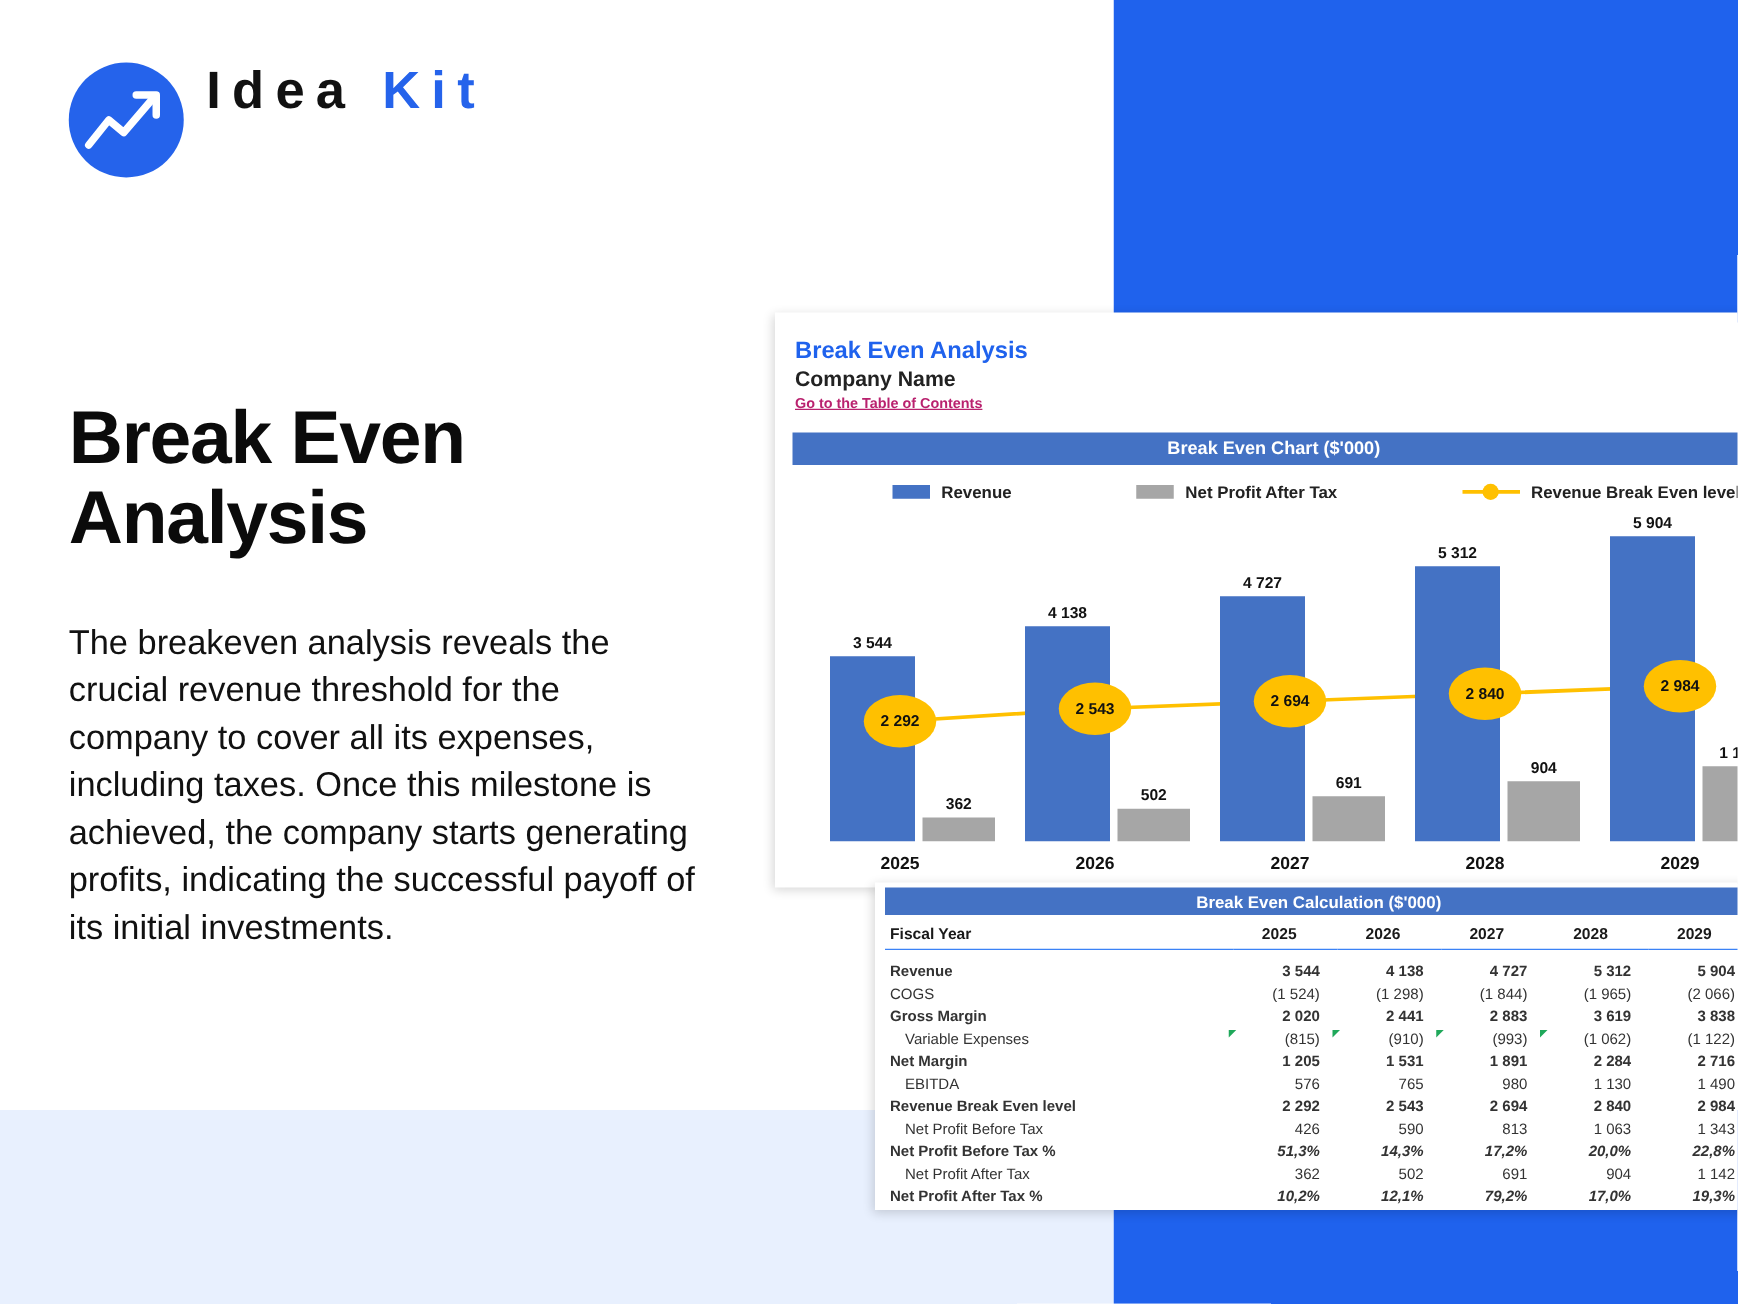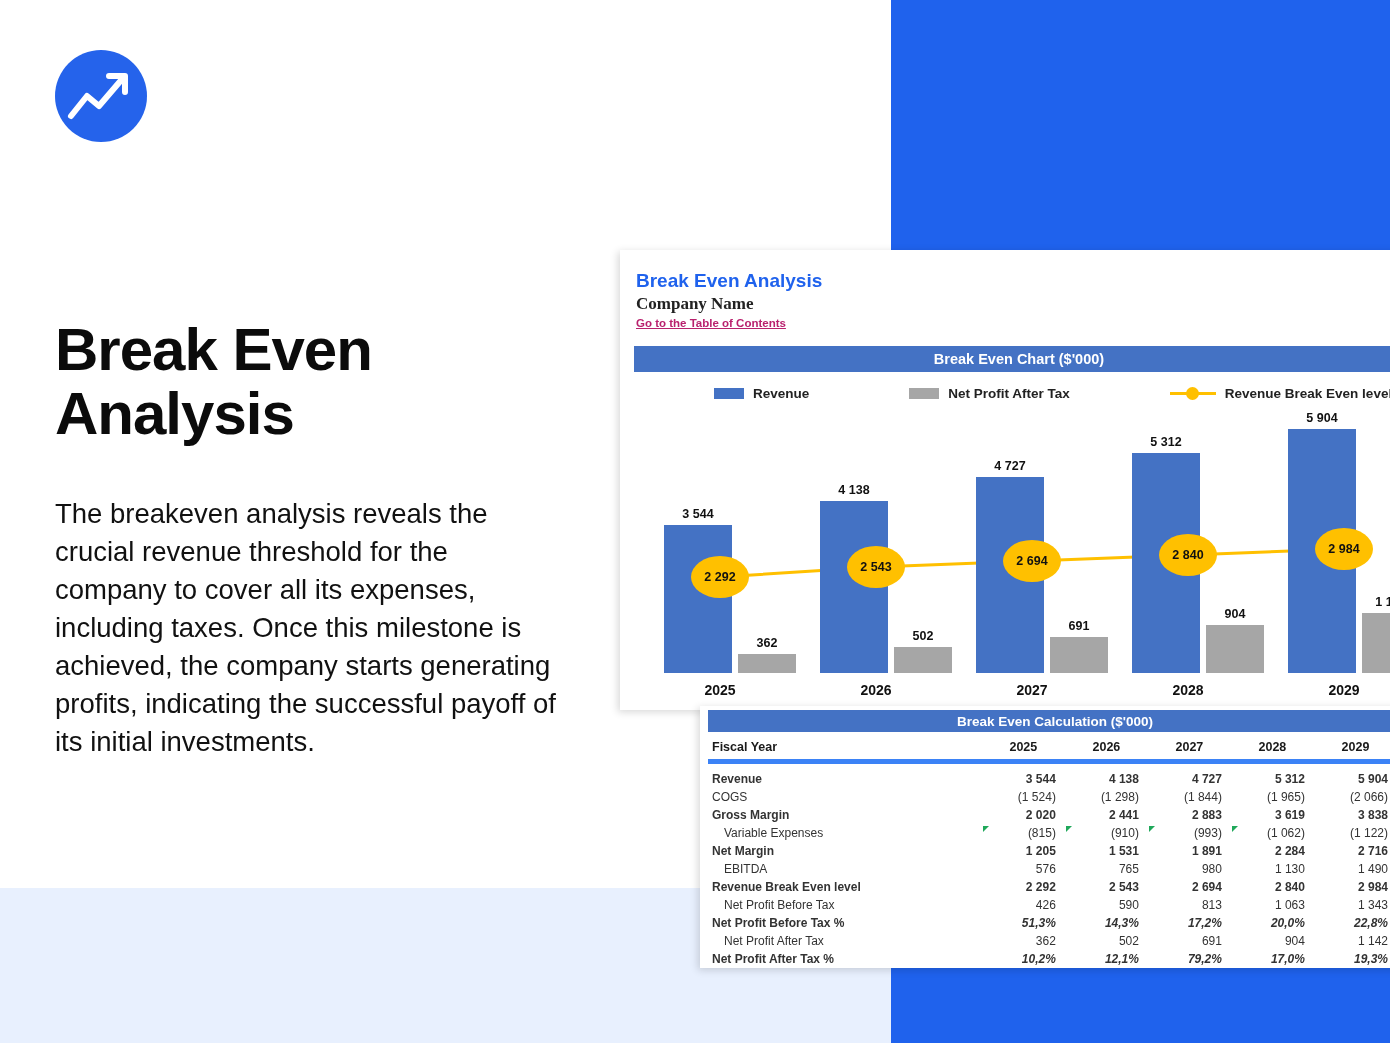--- a/index.html
+++ b/index.html
@@ -54,21 +54,21 @@
     position:absolute; left:55px; top:495px; width:510px;
     font-size:27.5px; color:#111; line-height:38px; font-weight:500;
   }
   
   .chart-card {
     position:absolute; left:620px; top:250px; width:790px; height:460px;
     background:#ffffff; box-shadow:-2px 2px 8px rgba(0,0,0,0.16);
     overflow:hidden;
   }
   .card-title { position:absolute; left:16px; top:20px; font-size:19px; font-weight:bold; color:#1f62ed; }
-  .card-sub   { position:absolute; left:16px; top:44px; font-size:17px; font-weight:bold; color:#222;font-family:Liberation Serif, serif; }
+  .card-sub   { position:absolute; left:16px; top:44px; font-size:17px; font-weight:bold; color:#222; }
   .card-link  { position:absolute; left:16px; top:67px; font-size:11.5px; font-weight:bold; color:#b9216e; text-decoration:underline; cursor:pointer;}
   .chart-header-bar {
     position:absolute; left:14px; top:96px; width:770px; height:26px;
     background:#4472c4; color:#fff; font-size:14.5px; font-weight:bold;
     display:flex; align-items:center; justify-content:center;
   }
   .legend { position:absolute; left:14px; top:130px; width:770px; height:26px; display:flex; align-items:center; }
   .legend-item { display:flex; align-items:center; font-size:13.5px; font-weight:bold; color:#222; }
   .lg1 { margin-left:80px; }
   .lg2 { margin-left:100px; }
@@ -104,21 +104,21 @@
   }
   .table-header-bar {
     position:absolute; left:8px; top:4px; width:694px; height:22px;
     background:#4472c4; color:#fff; font-size:13.5px; font-weight:bold;
     display:flex; align-items:center; justify-content:center;
   }
   table.calc { position:absolute; left:8px; top:32px; width:694px; border-collapse:collapse; }
   table.calc td { font-size:12px; padding:2px 4px; color:#333; }
   table.calc td.label { text-align:left; width:262px; }
   table.calc td.num { text-align:right; width:78px; padding-right:14px; }
-  tr.head td { font-weight:bold; color:#1a1a1a; font-size:12.5px; border-bottom:5px solid #3b82f6; padding-bottom:5px;}
+  tr.head td { font-weight:bold; color:#1a1a1a; font-size:12.5px; border-bottom:1px solid #3b82f6; padding-bottom:5px;}
   tr.head td.num { text-align:center; padding-right:14px; }
   tr.spacer td { height:8px; padding:0; }
   .b-blue { color:#1f5fd0; font-weight:bold; }
   .t-blue { color:#1f5fd0; }
   .indent { padding-left:16px !important;margin-top:26px; }
   .ital { font-style:italic; }
   .flag { position:relative; }
   .flag:before {
     content:""; position:absolute; left:-4px; top:2px;
     border-left:6px solid #1fa85a; border-bottom:6px solid transparent;
@@ -133,20 +133,24 @@
 <div class="bg-blue-bottom"></div>
 
 <div class="logo-wrap">
   <div class="logo-circle">
     <svg width="92" height="92" viewBox="0 0 92 92">
       <polyline points="16,66 32,46 44,56 68,28" fill="none" stroke="#ffffff" stroke-width="6" stroke-linecap="round" stroke-linejoin="round"></polyline>
       <polyline points="54,26 70,26 70,42" fill="none" stroke="#ffffff" stroke-width="6" stroke-linecap="round" stroke-linejoin="round"></polyline>
     </svg>
   </div>
   <div class="logo-text">
+    <div class="logo-line2">
+      <span>Idea</span>
+      <span class="kit">Kit</span>
+    </div>
   </div>
 </div>
 
 <div class="headline">Break Even Analysis</div>
 <div class="body-copy">The breakeven analysis reveals the crucial revenue threshold for the company to cover all its expenses, including taxes. Once this milestone is achieved, the company starts generating profits, indicating the successful payoff of its initial investments.</div>
 
 <div class="chart-card">
   <div class="card-title">Break Even Analysis</div>
   <div class="card-sub">Company Name</div>
   <div class="card-link">Go to the Table of Contents</div>

